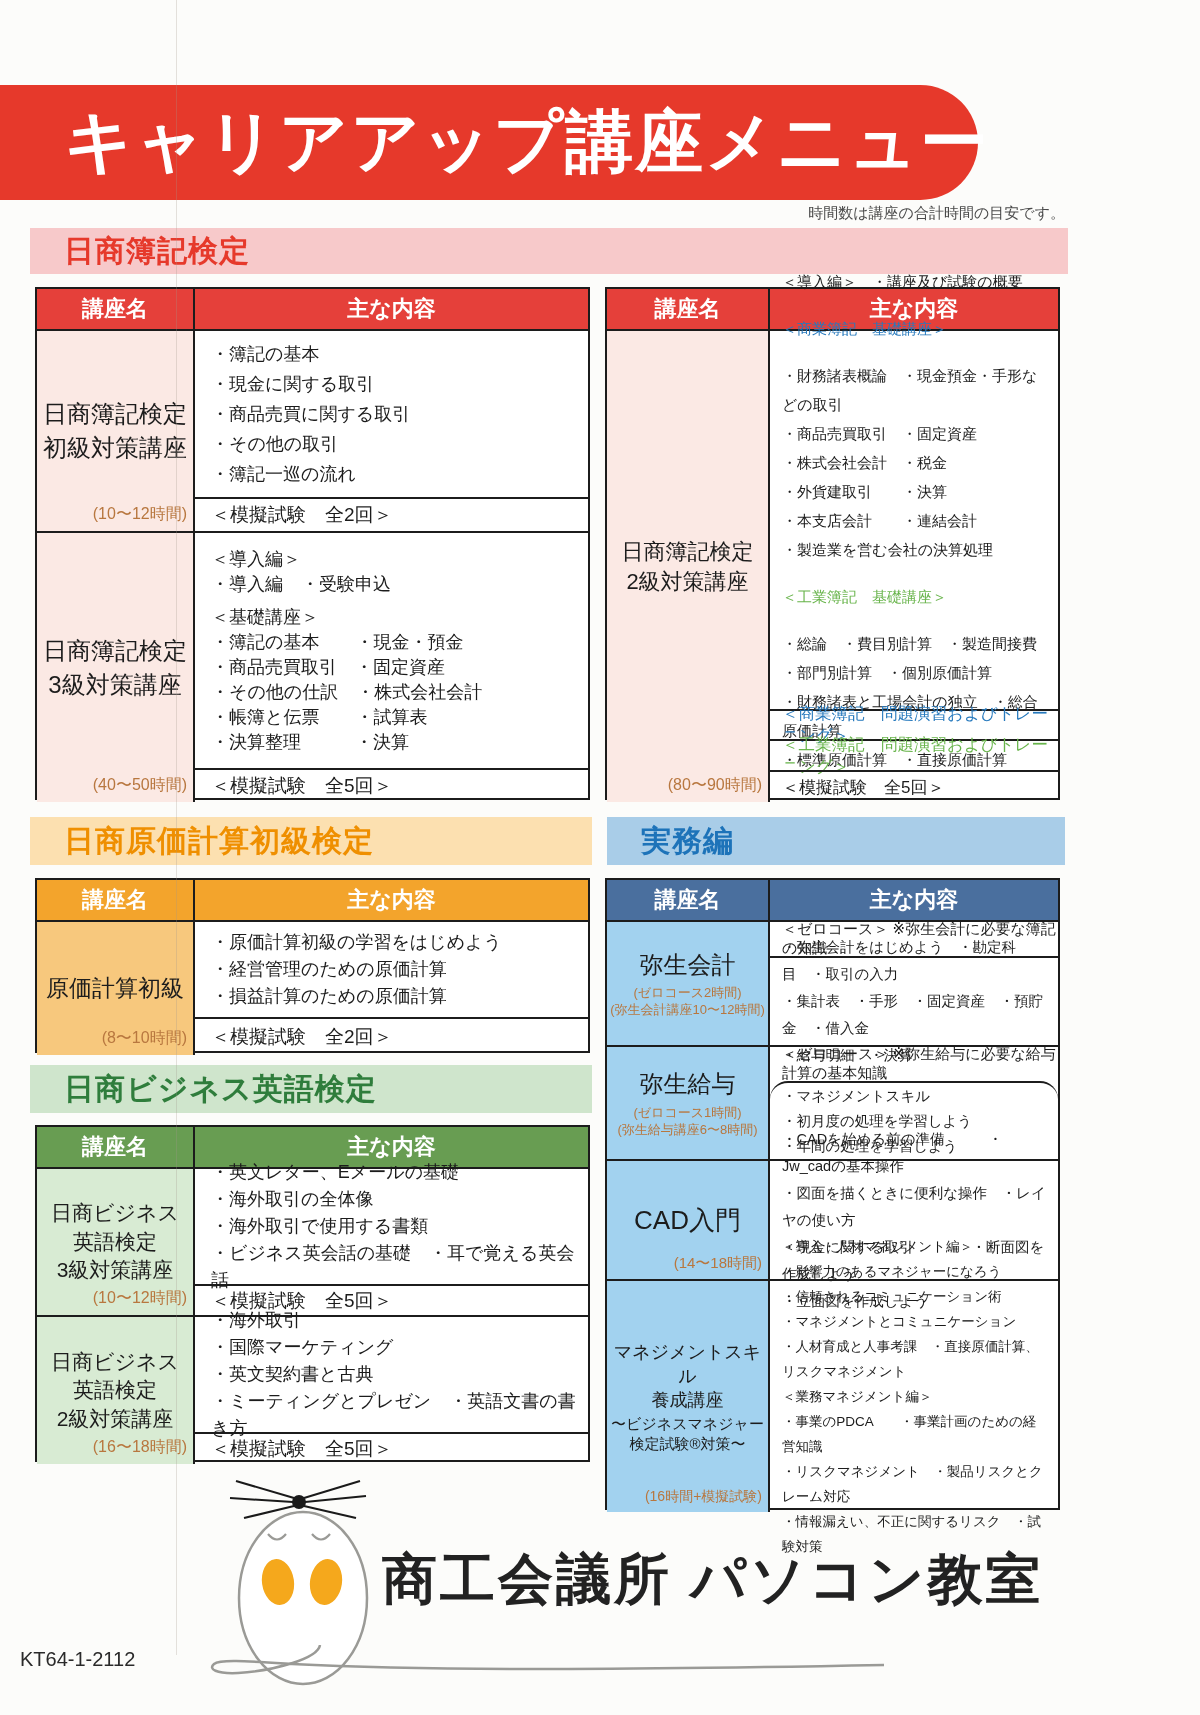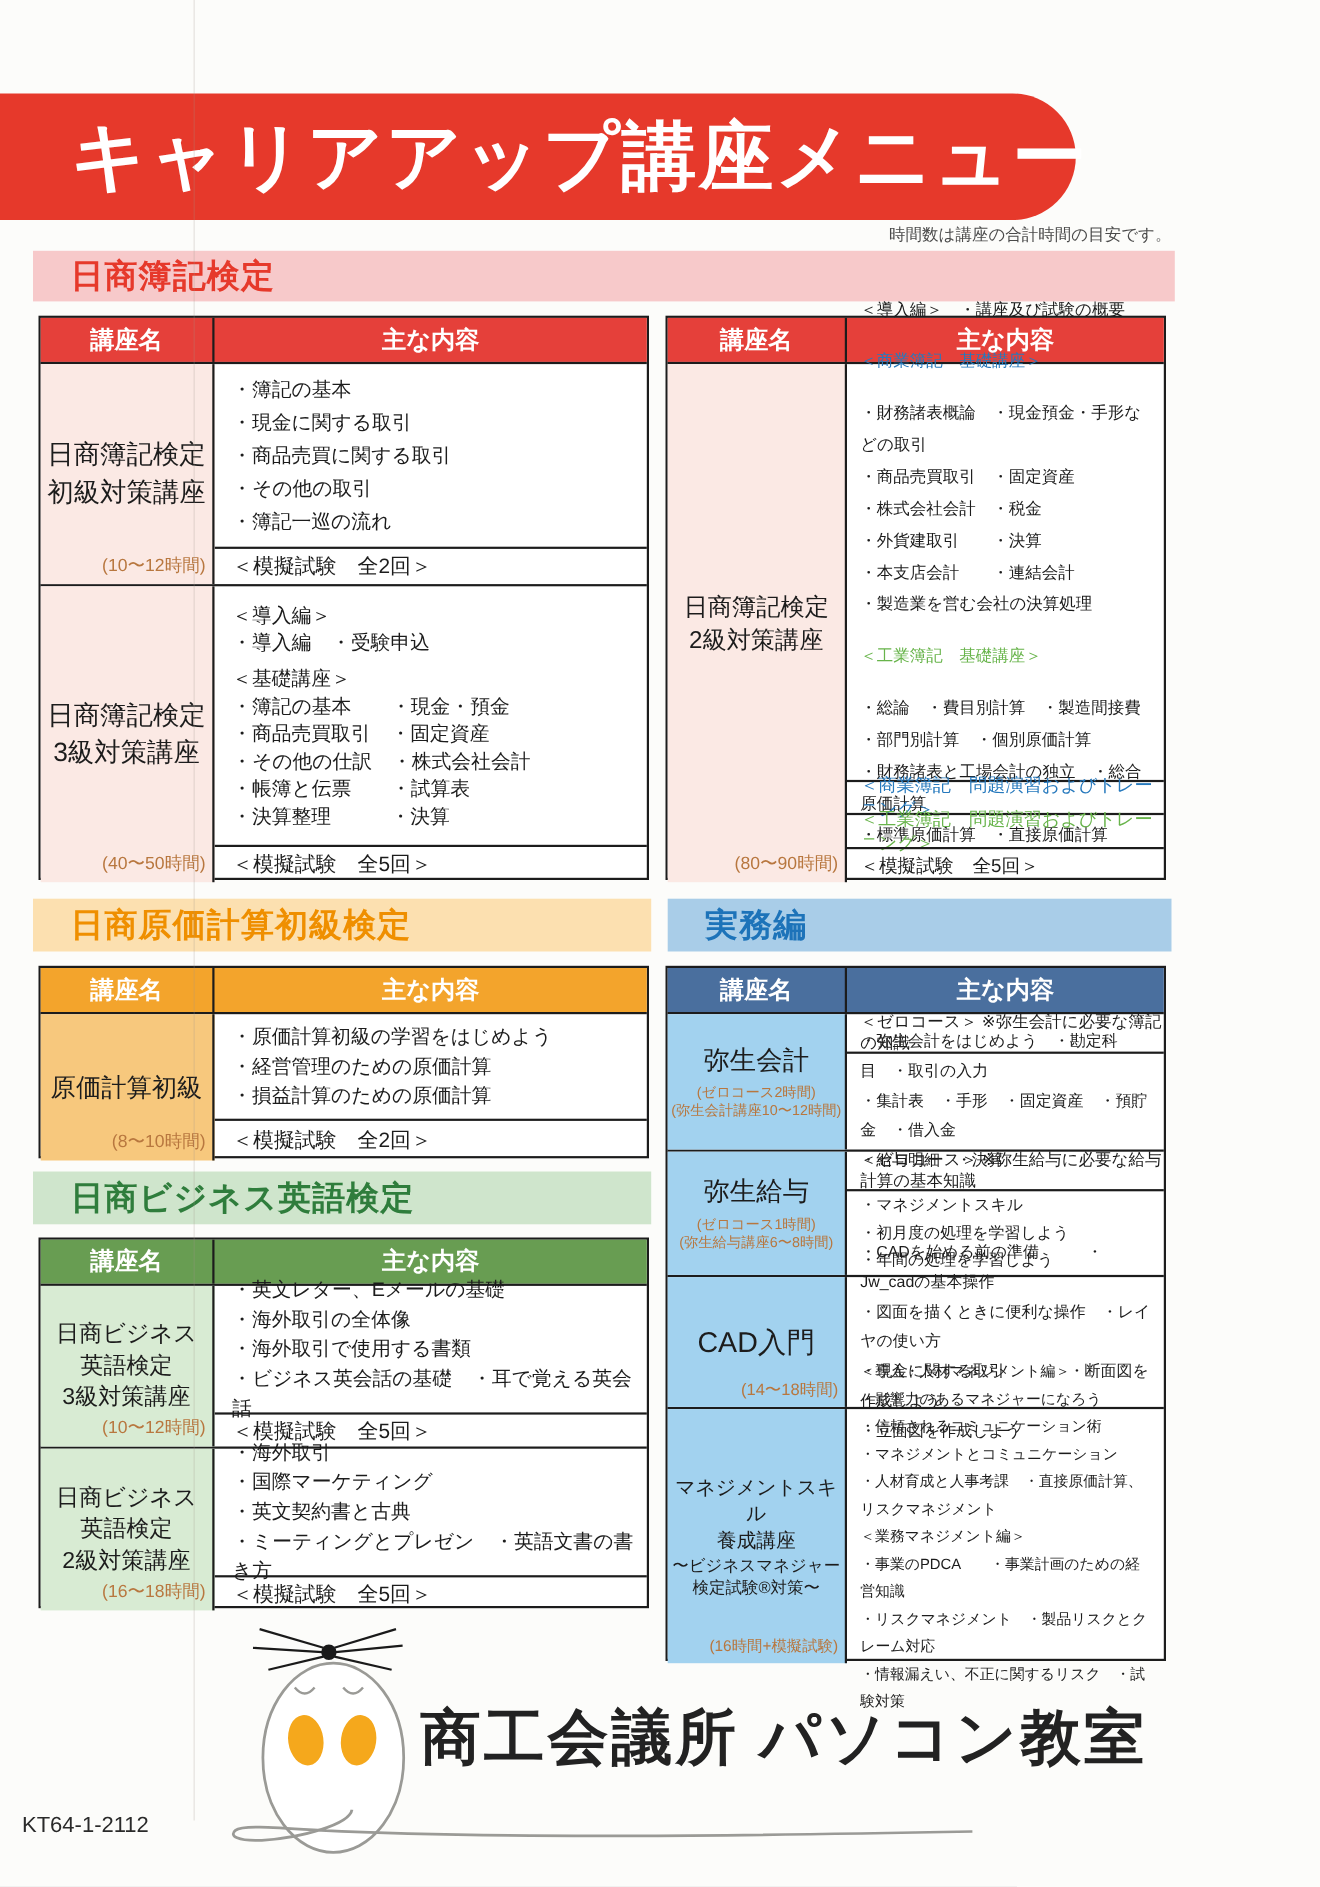--- a/index.html
+++ b/index.html
@@ -32,21 +32,21 @@
   .c-pink{background:#fbe9e4;} .c-orangec{background:#f7c87d;} .c-greenc{background:#d8ebd3;} .c-bluec{background:#a2d2ef;}
   .cname{font-size:24px;line-height:1.4;white-space:pre-line;}
   .cname-sm{font-size:19px;line-height:1.35;white-space:pre-line;}
   .csub{font-size:15px;line-height:1.3;white-space:pre-line;margin-top:2px;}
   .hours-abs{position:absolute;right:6px;bottom:6px;font-size:16px;color:#b8773f;white-space:nowrap;}
   .hours-line{font-size:13px;color:#b8773f;margin-top:4px;line-height:1.3;}
   .ccell{flex:1;display:flex;flex-direction:column;min-width:0;}
   .cblock{flex:1;display:flex;flex-direction:column;justify-content:center;padding:6px 10px 6px 16px;min-height:0;}
   .cblock div{white-space:pre-line;}
   .srow{flex:none;border-top:2px solid #1c1c1c;display:flex;align-items:center;padding-left:16px;white-space:pre-line;box-sizing:border-box;}
-  .fs18{font-size:18px;} .lh30{line-height:30px;} .lh25{line-height:25px;} .lh27{line-height:27px;}
+  .fs18{font-size:18px;} .lh30{line-height:30px;} .lh25{line-height:25px;border-radius:18px;} .lh27{line-height:27px;}
   .fs19{font-size:19px;} .fs15{font-size:15px;gap:18px;} .lh29{line-height:29px;}
   .fs145{font-size:14.5px;} .fs135{font-size:13.5px;}
   .gap8{margin-top:8px;} 
   .txt-blue{color:#2679bd;} .txt-green{color:#68b44b;}
   
   .logo-text{position:absolute;left:382px;top:1543px;font-size:55px;font-weight:600;letter-spacing:3px;color:#222;white-space:nowrap;}
   .code{position:absolute;left:20px;top:1648px;font-size:20px;color:#2a2a2a;}
   .mascot{position:absolute;left:208px;top:1478px;}
   .tail{position:absolute;left:202px;top:1645px;}
   .scanline{position:absolute;left:176px;top:0;width:1px;height:1655px;background:rgba(160,150,140,.28);pointer-events:none;}

